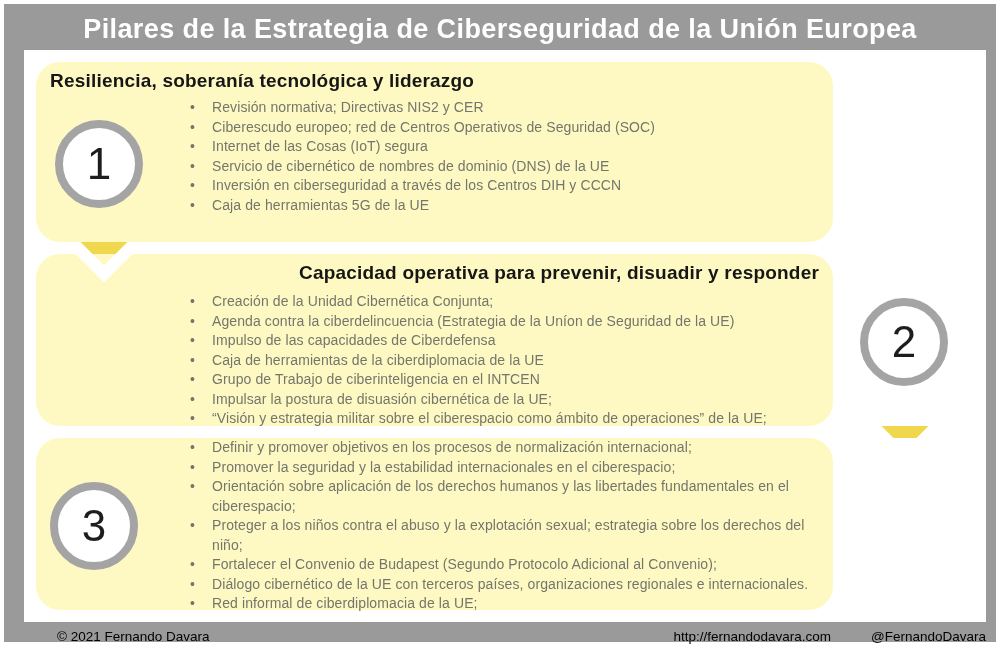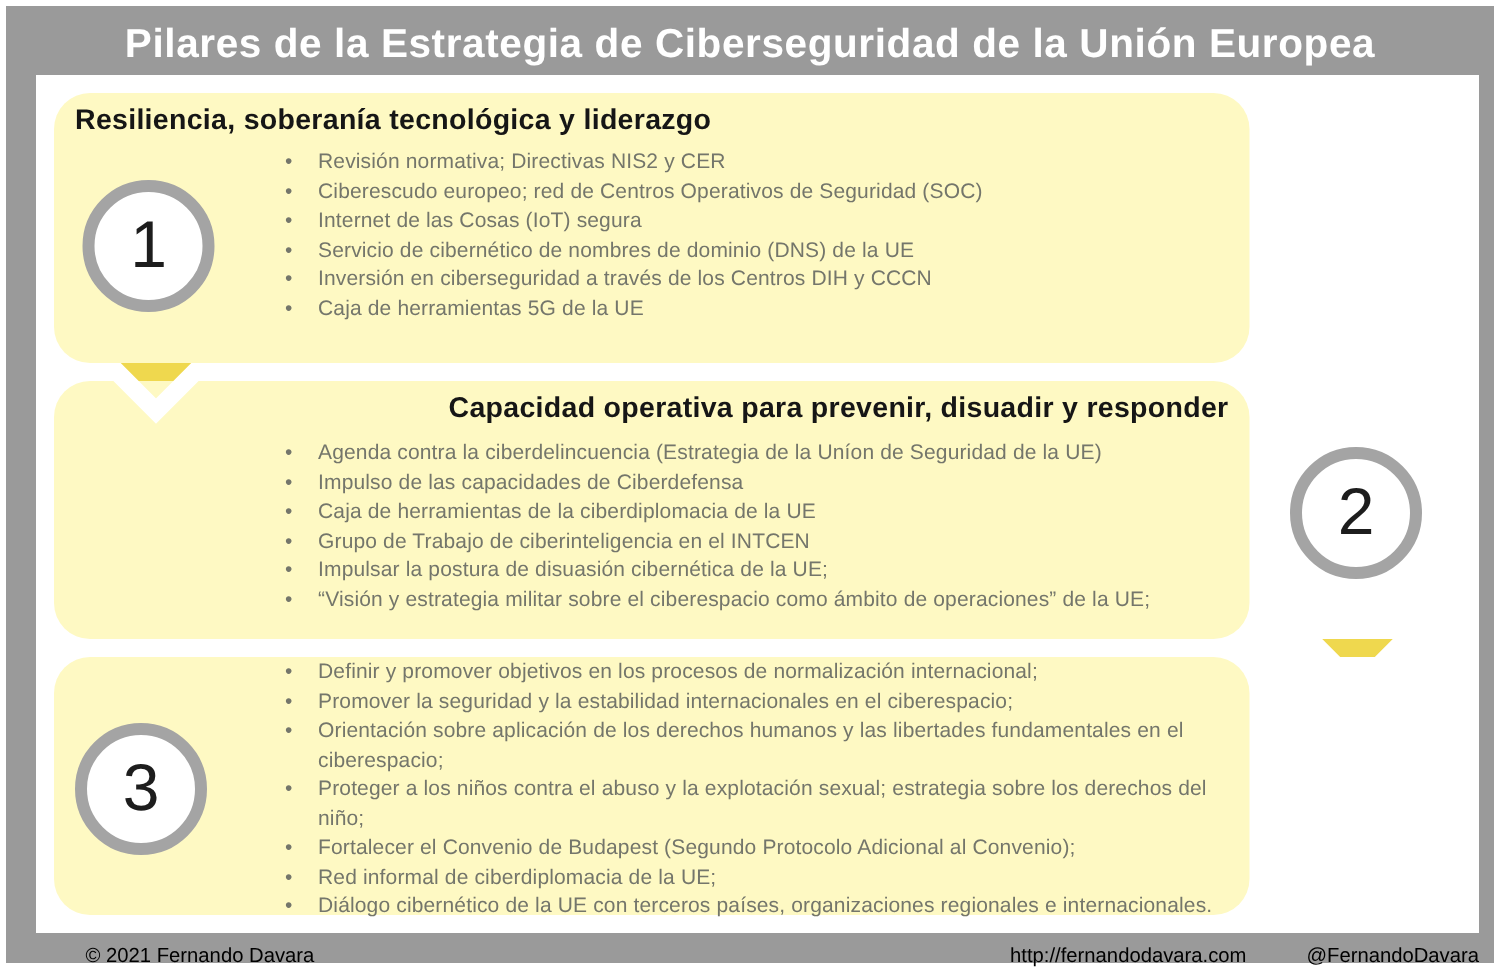--- a/index.html
+++ b/index.html
@@ -147,20 +147,21 @@
           <path d="M0 6 L42 6 L68 32 L94 6 L938 6" stroke="#ffffff" stroke-width="12" fill="none"></path>
         </svg>
       </div>
 
       <section class="pillar pillar2 h2x">
         <h2 class="pillar-heading right">Capacidad operativa para prevenir, disuadir y responder</h2>
         <div class="number-circle circle-2">
           <span>2</span>
         </div>
         <ul class="bullets">
+          <li>Creación de la Unidad Cibernética Conjunta;</li>
           <li>Agenda contra la ciberdelincuencia (Estrategia de la Uníon de Seguridad de la UE)</li>
           <li>Impulso de las capacidades  de Ciberdefensa</li>
           <li>Caja de herramientas de la ciberdiplomacia de la UE</li>
           <li>Grupo de Trabajo de ciberinteligencia en el INTCEN</li>
           <li>Impulsar la postura de disuasión cibernética de la UE;</li>
           <li>“Visión y estrategia militar sobre el ciberespacio como ámbito de operaciones” de la UE;</li>
         </ul>
       </section>
 
       <div class="divider">
@@ -172,22 +173,22 @@
       <section class="pillar pillar3 h2x">
         <div class="number-circle circle-3">
           <span>3</span>
         </div>
         <ul class="bullets">
           <li>Definir y promover objetivos en los procesos de normalización internacional;</li>
           <li>Promover la seguridad y la estabilidad internacionales en el ciberespacio;</li>
           <li>Orientación sobre aplicación de los derechos humanos y las libertades fundamentales en el ciberespacio;</li>
           <li>Proteger a los niños contra el abuso y la explotación sexual; estrategia sobre los derechos del niño;</li>
           <li>Fortalecer el Convenio de Budapest (Segundo Protocolo Adicional al Convenio);</li>
+          <li>Diálogo cibernético de la UE con terceros países, organizaciones regionales e internacionales.</li>
           <li>Red informal de ciberdiplomacia de la UE;</li>
-          <li>Diálogo cibernético de la UE con terceros países, organizaciones regionales e internacionales.</li>
         </ul>
       </section>
 
     </div>
 
     <div class="footer">
       <span>© 2021 Fernando Davara</span>
       <span class="footer-right">
         <span>http://fernandodavara.com</span>
         <span>@FernandoDavara</span>

